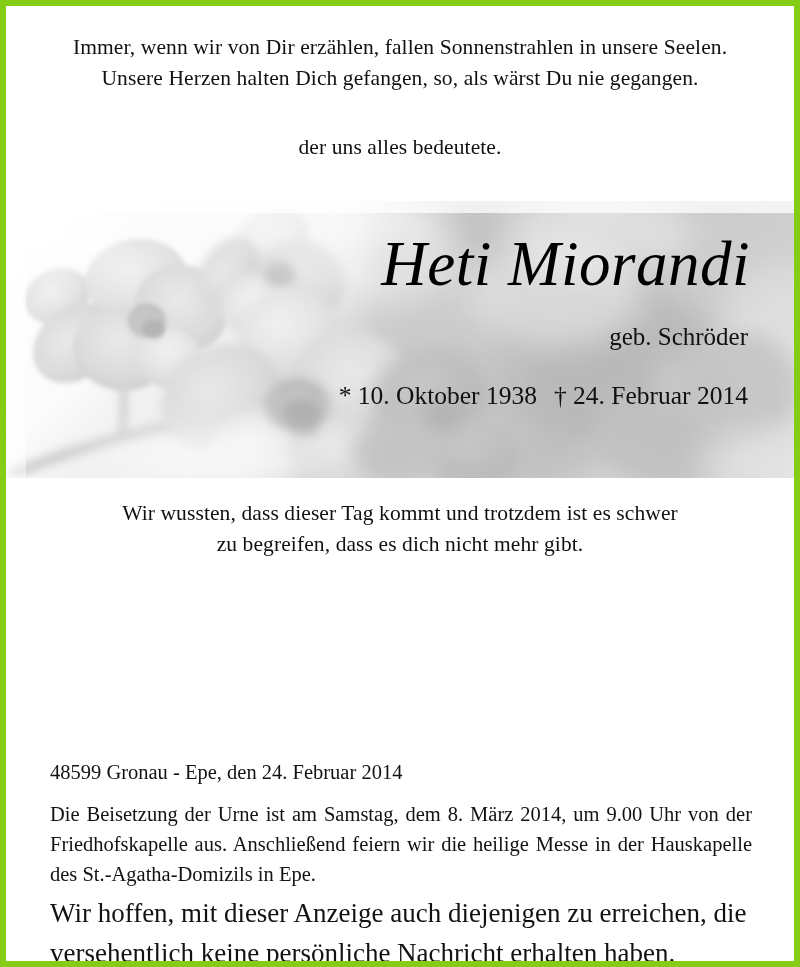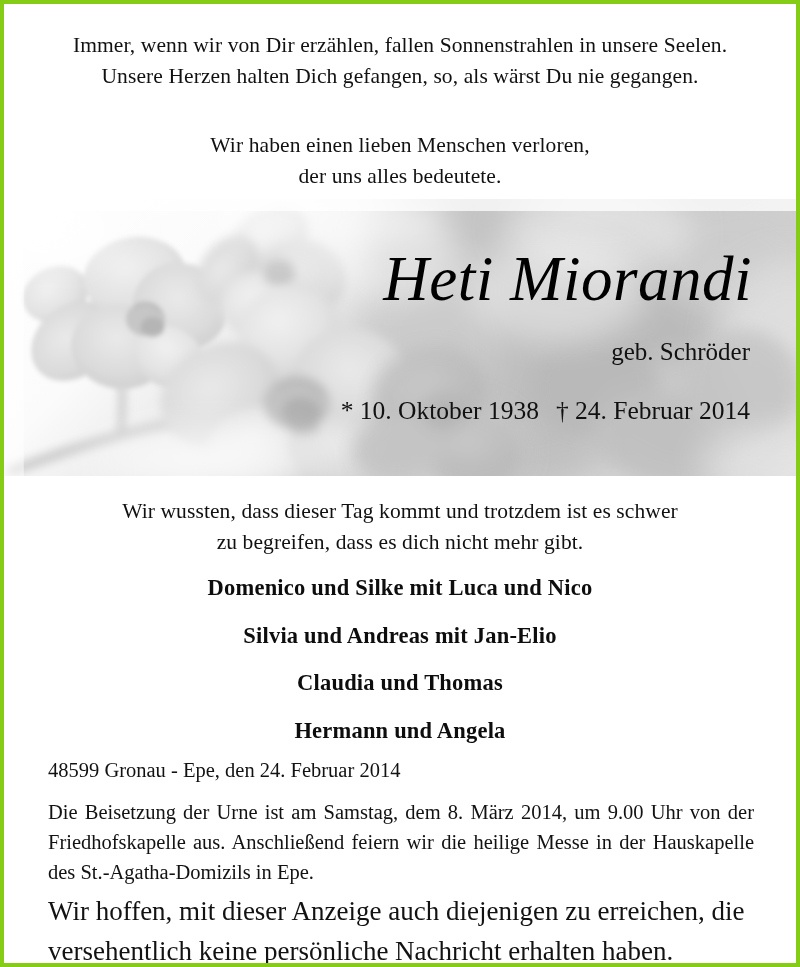--- a/index.html
+++ b/index.html
@@ -11,21 +11,21 @@
   body {
     font-family: "Liberation Serif", "DejaVu Serif", serif;
   }
 
   #notice {
     position: relative;
     width: 800px;
     height: 967px;
     box-sizing: border-box;
     background: #14532d;
-    border: 4px solid #84cc16;
+    border: 6px solid #84cc16;
     overflow: hidden;
   }
 
   .inner {
     position: relative;
     width: 100%;
     height: 100%;
     background: #ffffff;
     overflow: hidden;
   }
@@ -66,21 +66,21 @@
     left: 0; top: 0;
     width: 100%;
     height: 100%;
     display: block;
   }
 
   
   #name-block {
     position: absolute;
     left: 0; right: 0;
-    top: 212px;
+    top: 195px;
     height: 277px;
     pointer-events: none;
     font-family: Liberation Serif, serif;
   }
   #deceased-name {
     position: absolute;
     right: 44px;
     top: 32px;
     font-style: italic;
     font-size: 63px;
@@ -170,21 +170,20 @@
 
 <div id="notice">
   <div class="inner">
 
     <div id="verse-opening" class="verse">
       <span class="ln">Immer, wenn wir von Dir erzählen, fallen Sonnenstrahlen in unsere Seelen.</span>
       <span class="ln">Unsere Herzen halten Dich gefangen, so, als wärst Du nie gegangen.</span>
     </div>
 
     <div id="verse-loss" class="verse">
-      <span class="ln">Wir haben einen lieben Menschen verloren,</span>
       <span class="ln">der uns alles bedeutete.</span>
     </div>
 
     <div id="orchid-band">
       <svg viewBox="0 0 800 277" preserveAspectRatio="none" aria-hidden="true">
         <defs>
           <linearGradient id="bgWash" x1="0" y1="0" x2="1" y2="0.35">
             <stop offset="0%" stop-color="#ffffff"></stop>
             <stop offset="28%" stop-color="#fbfbfb"></stop>
             <stop offset="46%" stop-color="#e9e9e9"></stop>
@@ -328,26 +327,20 @@
         <span>10. Oktober 1938</span><span class="gap"></span><span>†</span>
         <span>24. Februar 2014</span>
       </div>
     </div>
 
     <div id="verse-lower" class="verse">
       <span class="ln">Wir wussten, dass dieser Tag kommt und trotzdem ist es schwer</span>
       <span class="ln">zu begreifen, dass es dich nicht mehr gibt.</span>
     </div>
 
-    <div id="family-list">
-      <span class="fam">Domenico und Silke mit Luca und Nico</span>
-      <span class="fam">Silvia und Andreas mit Jan-Elio</span>
-      <span class="fam">Claudia und Thomas</span>
-      <span class="fam">Hermann und Angela</span>
-    </div>
 
     <div id="place-date">48599 Gronau - Epe, den 24. Februar 2014</div>
 
     <div id="funeral-info">Die Beisetzung der Urne ist am Samstag, dem 8. März 2014, um 9.00 Uhr von der Friedhofskapelle aus. Anschließend feiern wir die heilige Messe in der Hauskapelle des St.-Agatha-Domizils in Epe.</div>
 
     <div id="closing-note">Wir hoffen, mit dieser Anzeige auch diejenigen zu erreichen, die versehentlich keine persönliche Nachricht erhalten haben.</div>
 
   </div>
 </div>
 

